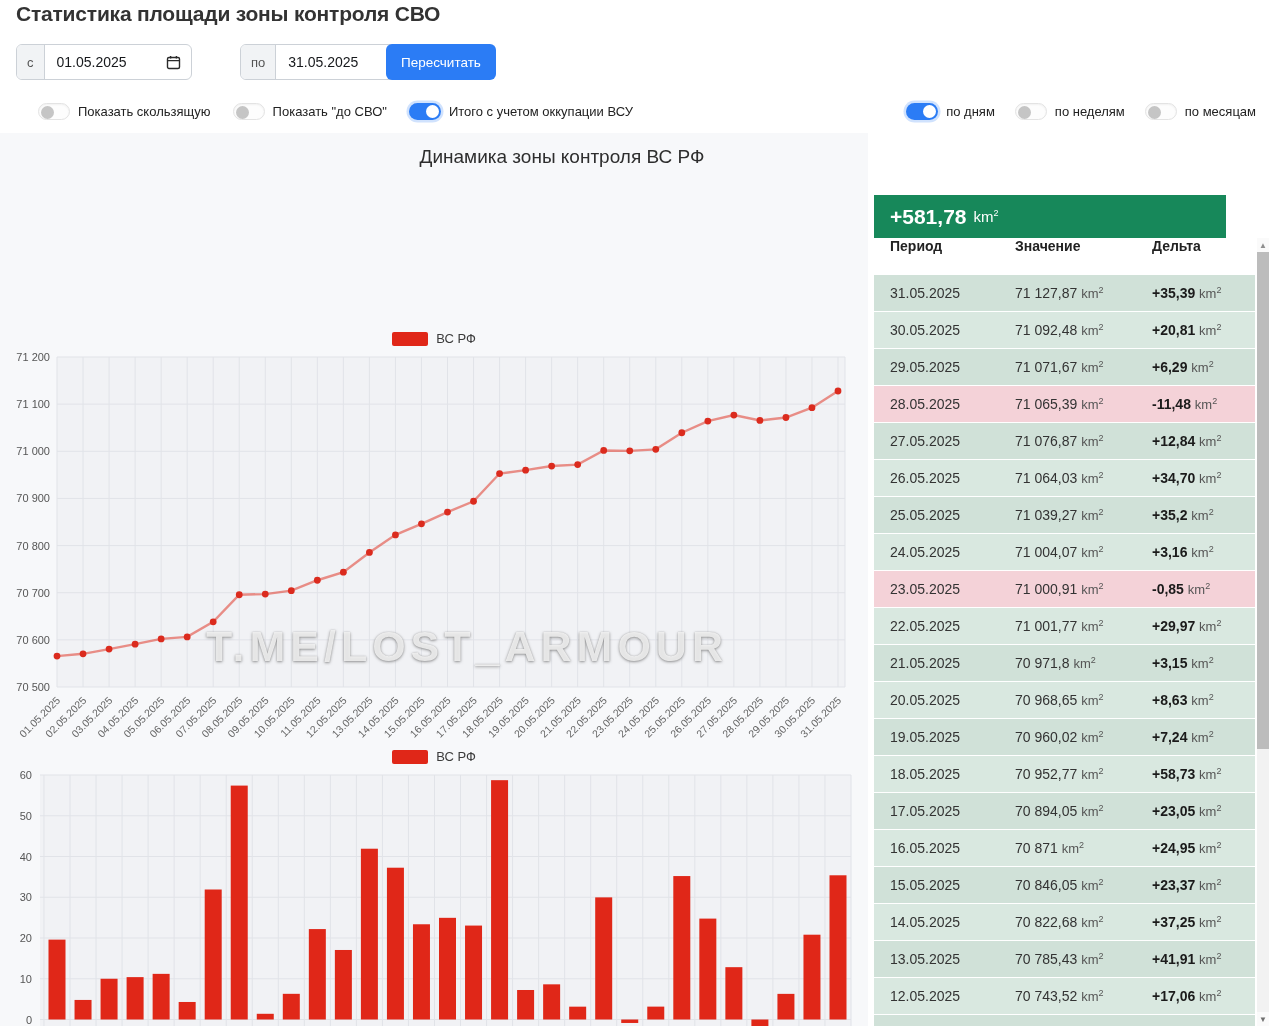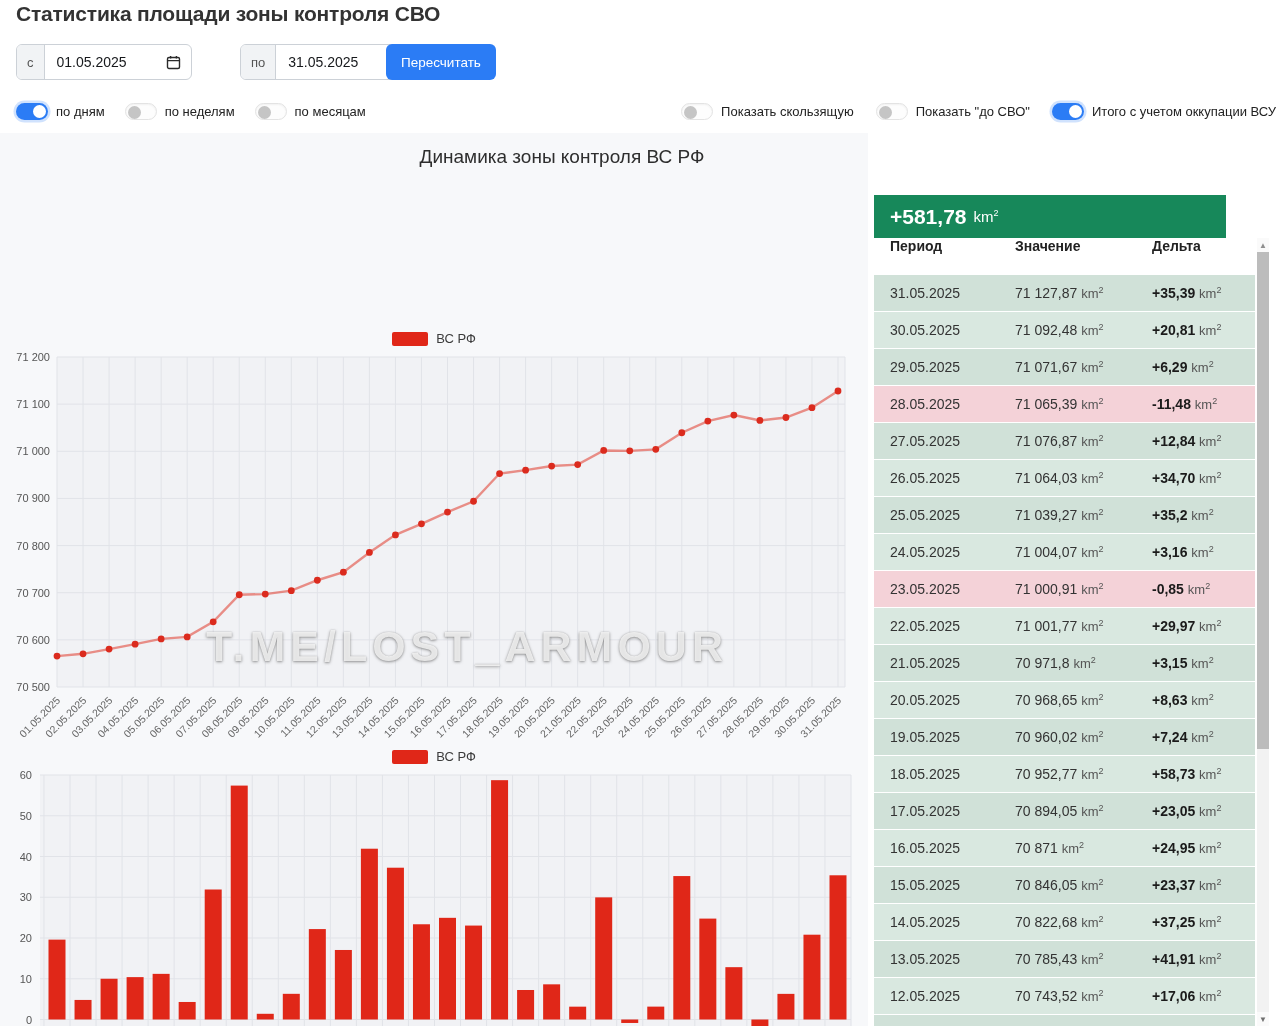--- a/index.html
+++ b/index.html
@@ -91,58 +91,58 @@
           <line x1="1.5" y1="5.6" x2="13.5" y2="5.6" stroke="#2b2b2b" stroke-width="1.4"></line>
           <line x1="4.6" y1="1" x2="4.6" y2="3.5" stroke="#2b2b2b" stroke-width="1.4"></line>
           <line x1="10.4" y1="1" x2="10.4" y2="3.5" stroke="#2b2b2b" stroke-width="1.4"></line>
         </svg>
     </span>
   </div>
 
   <button class="btn-recalc">Пересчитать</button>
 
   <div class="toggle-row">
+    <div class="tg-group right" id="toggles-right">
+        <div class="tg-item">
+          <span class="switch off">
+            <span class="knob"></span>
+          </span>
+          <span class="tg-label">Показать скользящую</span>
+        </div>
+        <div class="tg-item">
+          <span class="switch off">
+            <span class="knob"></span>
+          </span>
+          <span class="tg-label">Показать "до СВО"</span>
+        </div>
+        <div class="tg-item">
+          <span class="switch on">
+            <span class="knob"></span>
+          </span>
+          <span class="tg-label">Итого с учетом оккупации ВСУ</span>
+        </div>
+      </div>
     <div class="tg-group left" id="toggles-left">
         <div class="tg-item">
           <span class="switch on">
             <span class="knob"></span>
           </span>
           <span class="tg-label">по дням</span>
         </div>
         <div class="tg-item">
           <span class="switch off">
             <span class="knob"></span>
           </span>
           <span class="tg-label">по неделям</span>
         </div>
         <div class="tg-item">
           <span class="switch off">
             <span class="knob"></span>
           </span>
           <span class="tg-label">по месяцам</span>
-        </div>
-      </div>
-    <div class="tg-group right" id="toggles-right">
-        <div class="tg-item">
-          <span class="switch off">
-            <span class="knob"></span>
-          </span>
-          <span class="tg-label">Показать скользящую</span>
-        </div>
-        <div class="tg-item">
-          <span class="switch off">
-            <span class="knob"></span>
-          </span>
-          <span class="tg-label">Показать "до СВО"</span>
-        </div>
-        <div class="tg-item">
-          <span class="switch on">
-            <span class="knob"></span>
-          </span>
-          <span class="tg-label">Итого с учетом оккупации ВСУ</span>
         </div>
       </div>
   </div>
 
   <div class="charts-panel">
     <div class="legend legend1" id="legend1">
         <span class="lg-item">
           <span class="lg-swatch" style="background:#e02718"></span>
           <span class="lg-label">ВС РФ</span>
         </span>

